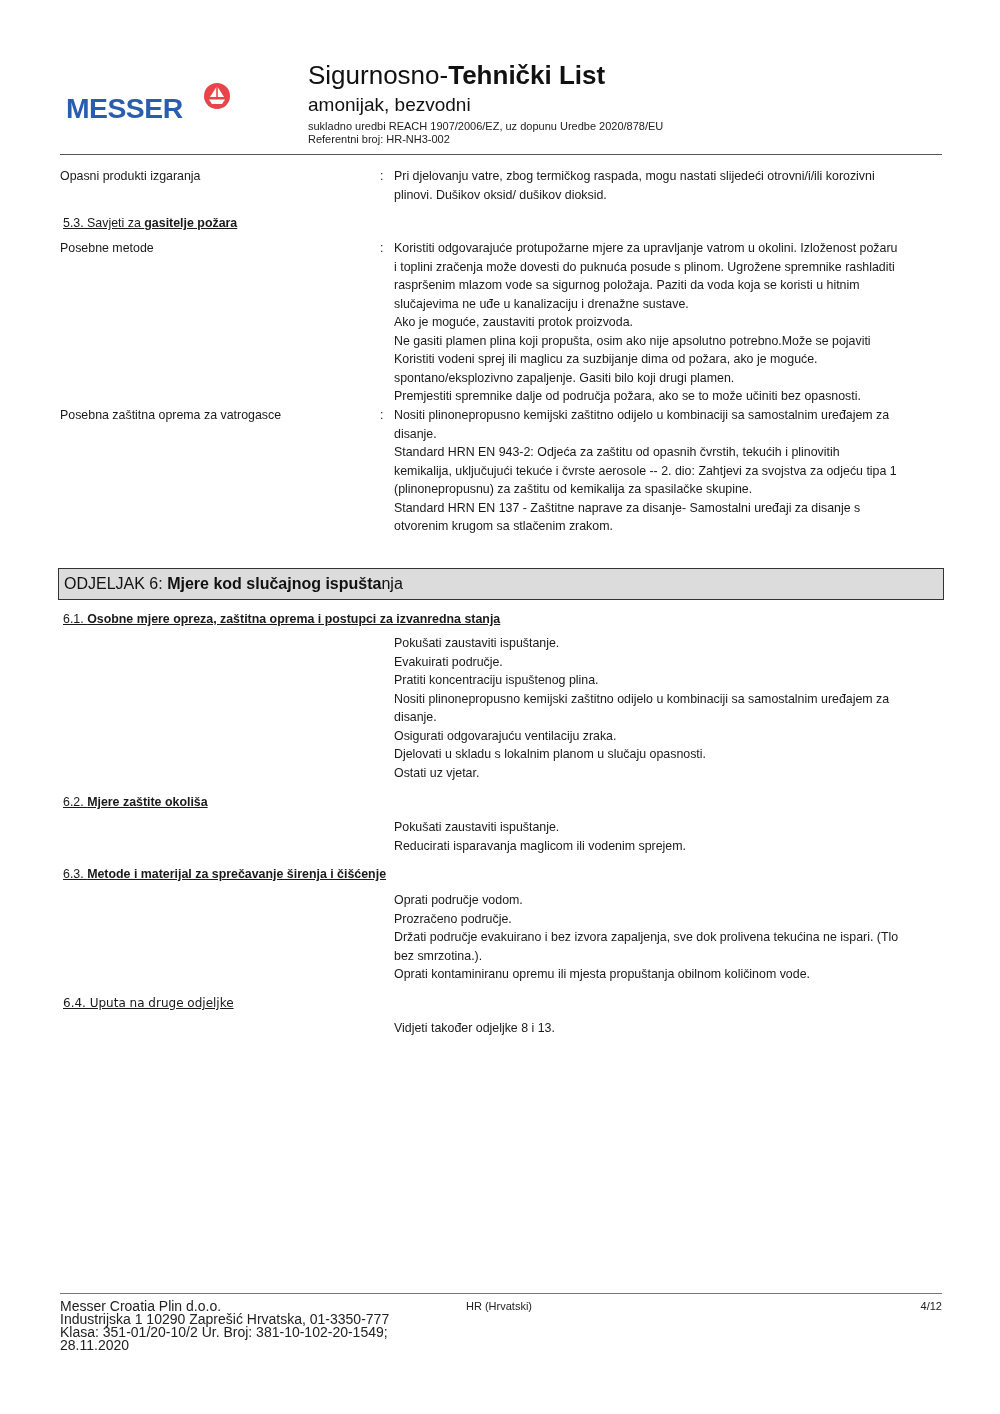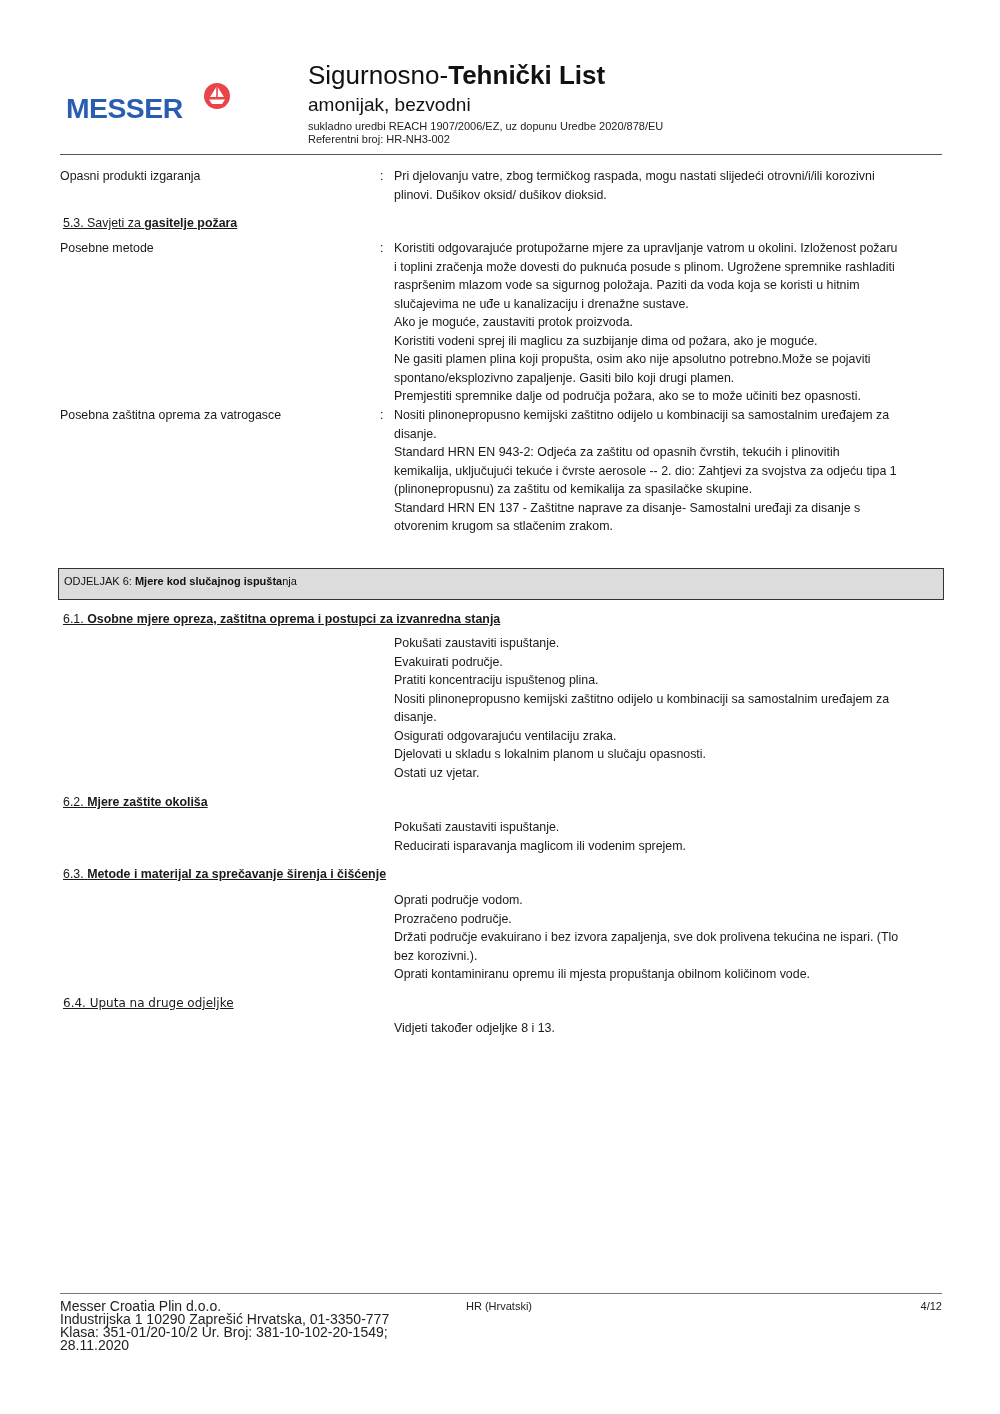--- a/index.html
+++ b/index.html
@@ -21,21 +21,21 @@
     .row { position: absolute; left: 60px; width: 882px; }
     .lbl { position: absolute; left: 0; top: 0; width: 320px; line-height: 18.5px; }
     .colon { position: absolute; left: 320px; top: 0; width: 12px; line-height: 18.5px; }
     .val { position: absolute; left: 334px; top: 0; width: 550px; line-height: 18.5px; }
     .val div { white-space: nowrap; }
 
     .subhead { position: absolute; left: 63px; font-size: 12.4px; text-decoration: underline; line-height: 16px; }
     .subhead b { font-weight: 700; }
 
     .section-box { position: absolute; left: 58px; top: 568px; width: 886px; height: 32px; background: #dcdcdc; border: 1.5px solid #333; }
-    .section-box span.t { position: absolute; left: 5px; top: 6px; font-size: 11px; color: #111; }
+    .section-box span.t { position: absolute; left: 5px; top: 6px; font-size: 16px; color: #111; }
     .section-box b { font-weight: 700; }
 
     .list { position: absolute; left: 394px; line-height: 18.5px; }
     .list div { white-space: nowrap; }
 
     .rule-foot { position: absolute; left: 60px; top: 1293px; width: 882px; height: 1px; background: #777; }
     .foot-left { position: absolute; left: 60px; top: 1300px; font-size: 14px; line-height: 13px; color: #222; }
     .foot-mid { position: absolute; left: 466px; top: 1300px; font-size: 11px; line-height: 13px; color: #222; }
     .foot-right { position: absolute; right: 58px; top: 1300px; font-size: 11px; line-height: 13px; color: #222; }
   </style>
@@ -74,22 +74,22 @@
 
 <div class="row" style="top:239px;">
   <div class="lbl">Posebne metode</div>
   <div class="colon">:</div>
   <div class="val">
     <div>Koristiti odgovarajuće protupožarne mjere za upravljanje vatrom u okolini. Izloženost požaru</div>
     <div>i toplini zračenja može dovesti do puknuća posude s plinom. Ugrožene spremnike rashladiti</div>
     <div>raspršenim mlazom vode sa sigurnog položaja. Paziti da voda koja se koristi u hitnim</div>
     <div>slučajevima ne uđe u kanalizaciju i drenažne sustave.</div>
     <div>Ako je moguće, zaustaviti protok proizvoda.</div>
+    <div>Ne gasiti plamen plina koji propušta, osim ako nije apsolutno potrebno.Može se pojaviti</div>
     <div>Koristiti vodeni sprej ili maglicu za suzbijanje dima od požara, ako je moguće.</div>
-    <div>Ne gasiti plamen plina koji propušta, osim ako nije apsolutno potrebno.Može se pojaviti</div>
     <div>spontano/eksplozivno zapaljenje. Gasiti bilo koji drugi plamen.</div>
     <div>Premjestiti spremnike dalje od područja požara, ako se to može učiniti bez opasnosti.</div>
   </div>
 </div>
 
 <div class="row" style="top:406px;">
   <div class="lbl">Posebna zaštitna oprema za vatrogasce</div>
   <div class="colon">:</div>
   <div class="val">
     <div>Nositi plinonepropusno kemijski zaštitno odijelo u kombinaciji sa samostalnim uređajem za</div>
@@ -122,21 +122,21 @@
 <div class="list" style="top:818px;">
   <div>Pokušati zaustaviti ispuštanje.</div>
   <div>Reducirati isparavanja maglicom ili vodenim sprejem.</div>
 </div>
 
 <div class="subhead" style="top:866px;"><span>6.3. </span><b>Metode i materijal za sprečavanje širenja i čišćenje</b></div>
 <div class="list" style="top:891px;">
   <div>Oprati područje vodom.</div>
   <div>Prozračeno područje.</div>
   <div>Držati područje evakuirano i bez izvora zapaljenja, sve dok prolivena tekućina ne ispari. (Tlo</div>
-  <div>bez korozivni.).</div>
+  <div>bez smrzotina.).</div>
   <div>Oprati kontaminiranu opremu ili mjesta propuštanja obilnom količinom vode.</div>
 </div>
 
 <div class="subhead" style="top:995px; font-family: 'DejaVu Sans', sans-serif; font-size: 12px;">6.4. Uputa na druge odjeljke</div>
 <div class="list" style="top:1019px;">
   <div>Vidjeti također odjeljke 8 i 13.</div>
 </div>
 
 <div class="rule-foot"></div>
 <div class="foot-left">

